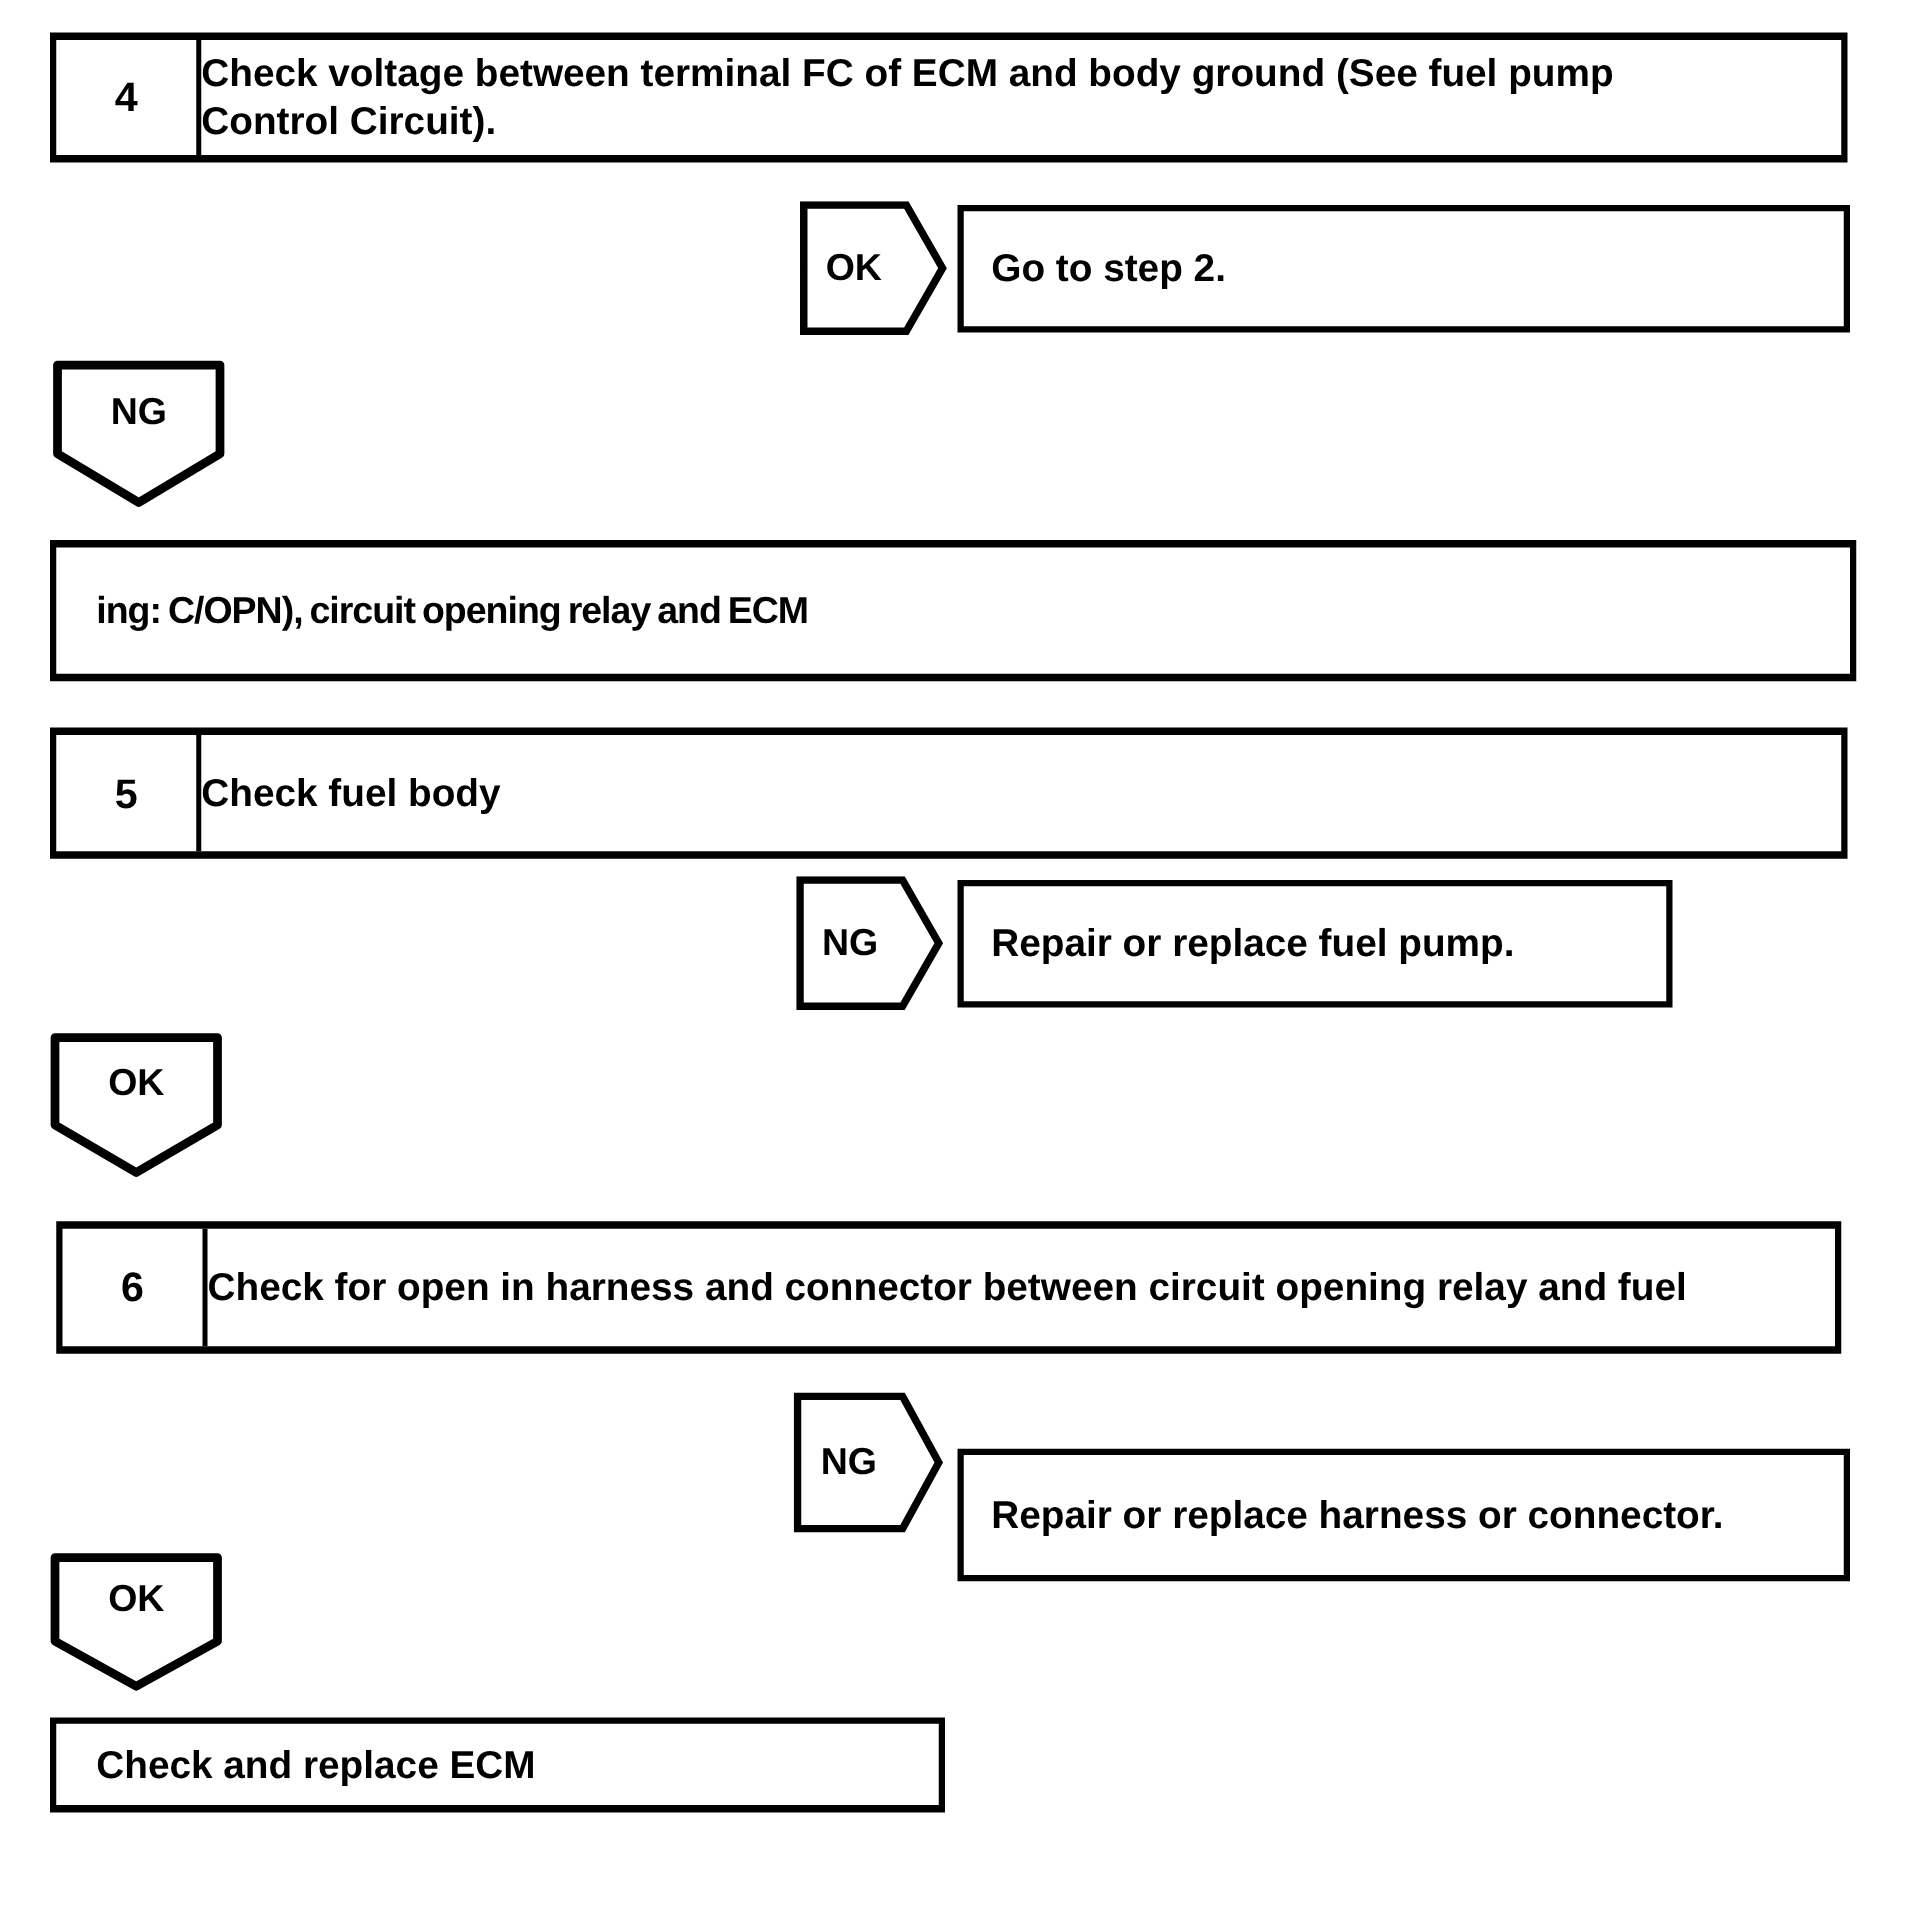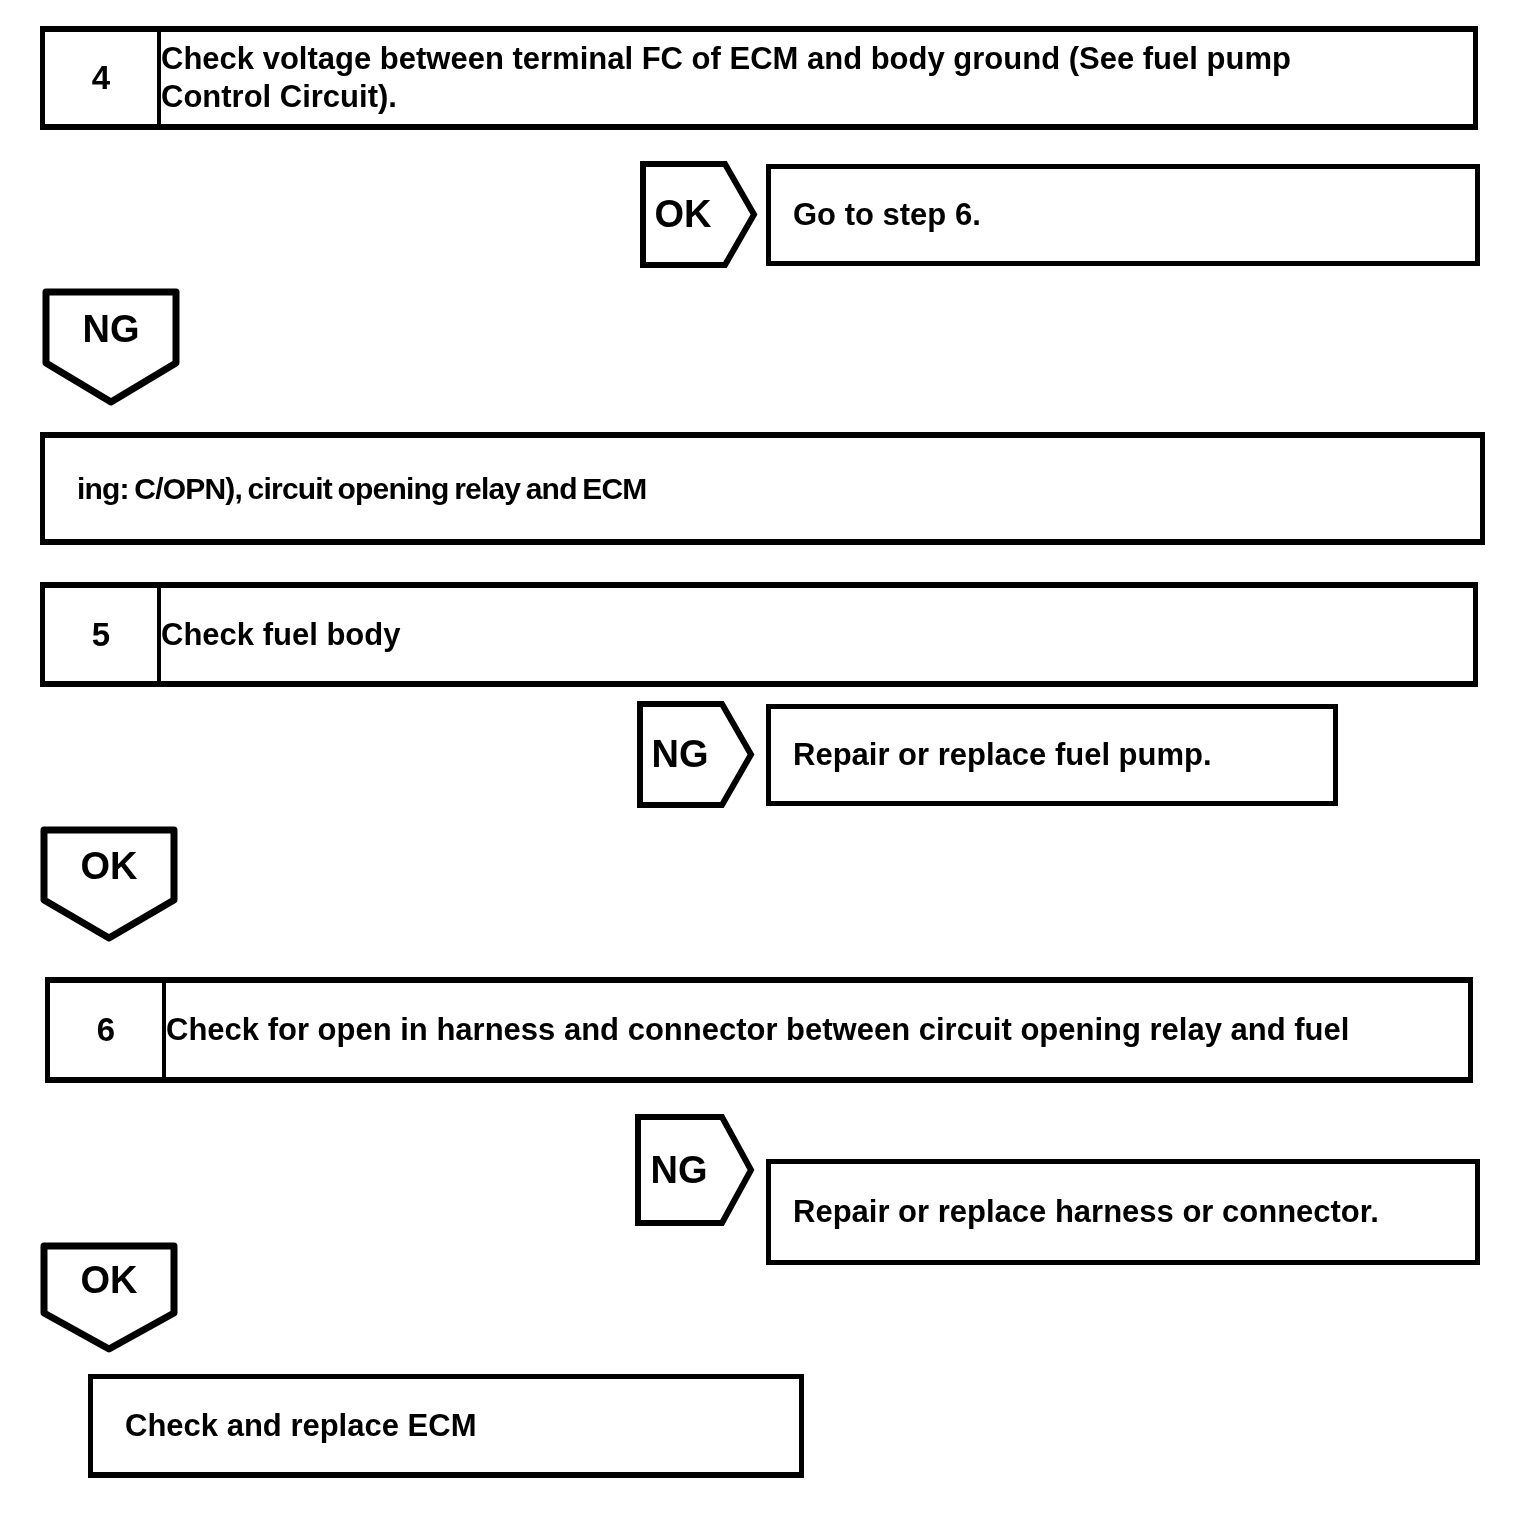--- a/index.html
+++ b/index.html
@@ -65,21 +65,21 @@
     padding-left:22px;
     font-size:31px;
     white-space:nowrap;
     overflow:hidden;
   }
   .pent { position:absolute; }
   .pent svg { position:absolute; left:0; top:0; width:100%; height:100%; }
   .pent .lbl {
     position:absolute; left:0; top:0; right:0; bottom:0;
     display:flex; align-items:center; justify-content:center;
-    font-size:38px;
+    font-size:30px;
   }
   .pent-right .lbl { padding-right:32px; }
   .pent-down  .lbl { padding-bottom:36px; }
 </style>
 </head>
 <body>
 
 <div class="page">
 
   <div class="stepbox" style="left:40px; top:26px; width:1438px; height:104px;">
@@ -90,21 +90,21 @@
     </div>
   </div>
 
   <div class="pent pent-right" style="left:640px; top:161px; width:118px; height:107px;">
     <svg viewBox="0 0 118 107" preserveAspectRatio="none">
       <polygon points="3,3 85,3 114,53.5 85,104 3,104" fill="#ffffff" stroke="#000000" stroke-width="6" stroke-linejoin="miter"></polygon>
     </svg>
     <span class="lbl">OK</span>
   </div>
   <div class="resultbox" style="left:766px; top:164px; width:714px; height:102px;">
-    <span>Go to step 6.</span>
+    <span>Go to step 2.</span>
   </div>
 
   <div class="pent pent-down" style="left:42px; top:288px; width:138px; height:119px;">
     <svg viewBox="0 0 138 119" preserveAspectRatio="none">
       <polygon points="4,4 134,4 134,75 69,114 4,75" fill="#ffffff" stroke="#000000" stroke-width="7" stroke-linejoin="round"></polygon>
     </svg>
     <span class="lbl">NG</span>
   </div>
 
   <div class="actionbox condensed" style="left:40px; top:432px; width:1445px; height:113px;">
@@ -152,17 +152,17 @@
     <span>Repair or replace harness or connector.</span>
   </div>
 
   <div class="pent pent-down" style="left:40px; top:1242px; width:138px; height:112px;">
     <svg viewBox="0 0 138 112" preserveAspectRatio="none">
       <polygon points="4,4 134,4 134,71 69,107 4,71" fill="#ffffff" stroke="#000000" stroke-width="7" stroke-linejoin="round"></polygon>
     </svg>
     <span class="lbl">OK</span>
   </div>
 
-  <div class="actionbox" style="left:40px; top:1374px; width:716px; height:104px; border-top-width:5px; border-bottom-width:6px;margin-left:48px;">
+  <div class="actionbox" style="left:40px; top:1374px; width:716px; height:76px; border-top-width:5px; border-bottom-width:6px;">
     <div>Check and replace ECM</div>
   </div>
 
 </div>
 
 </body></html>

